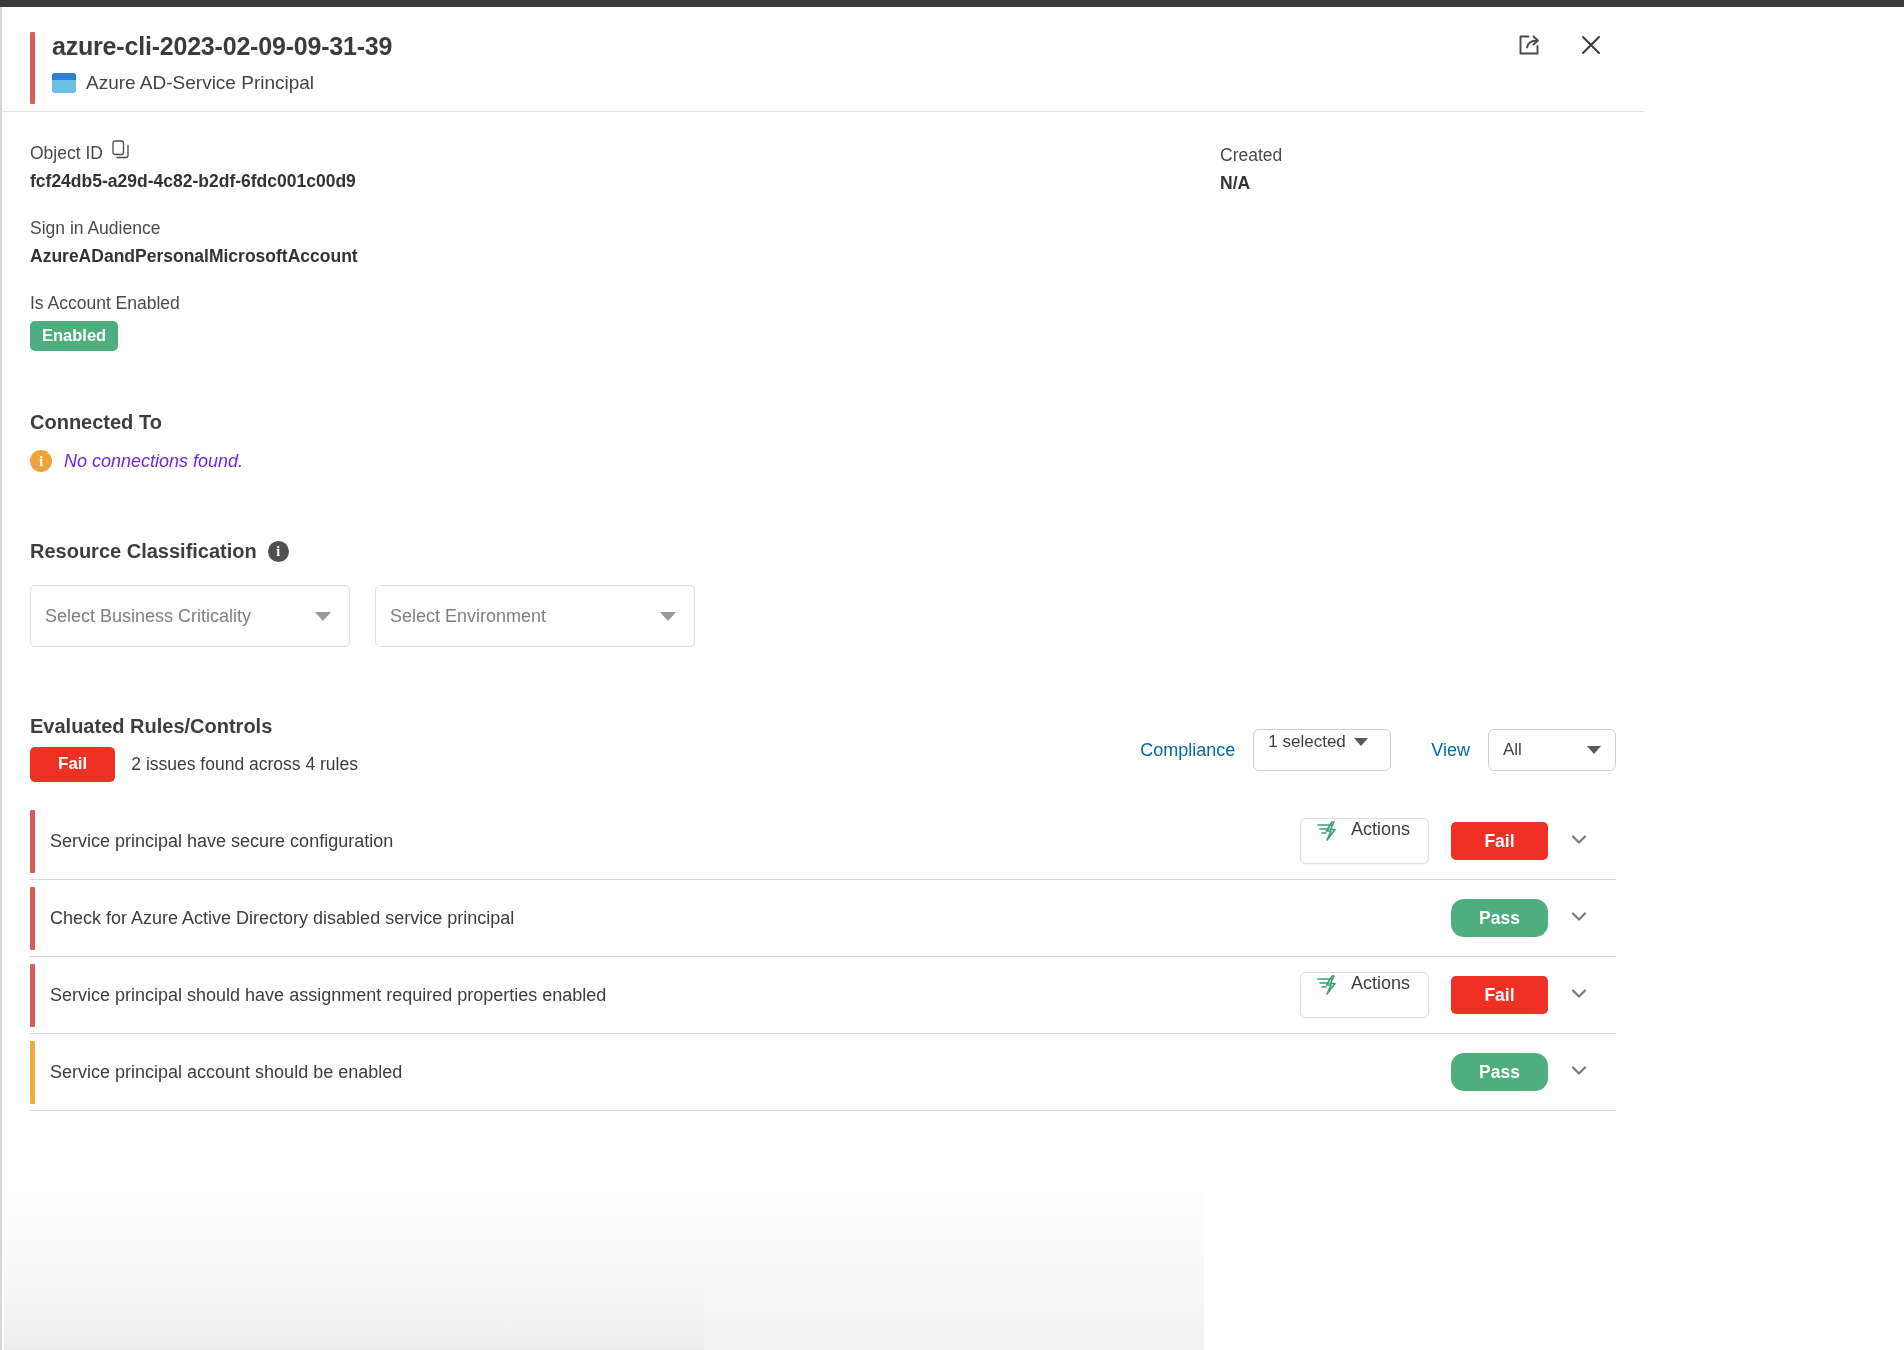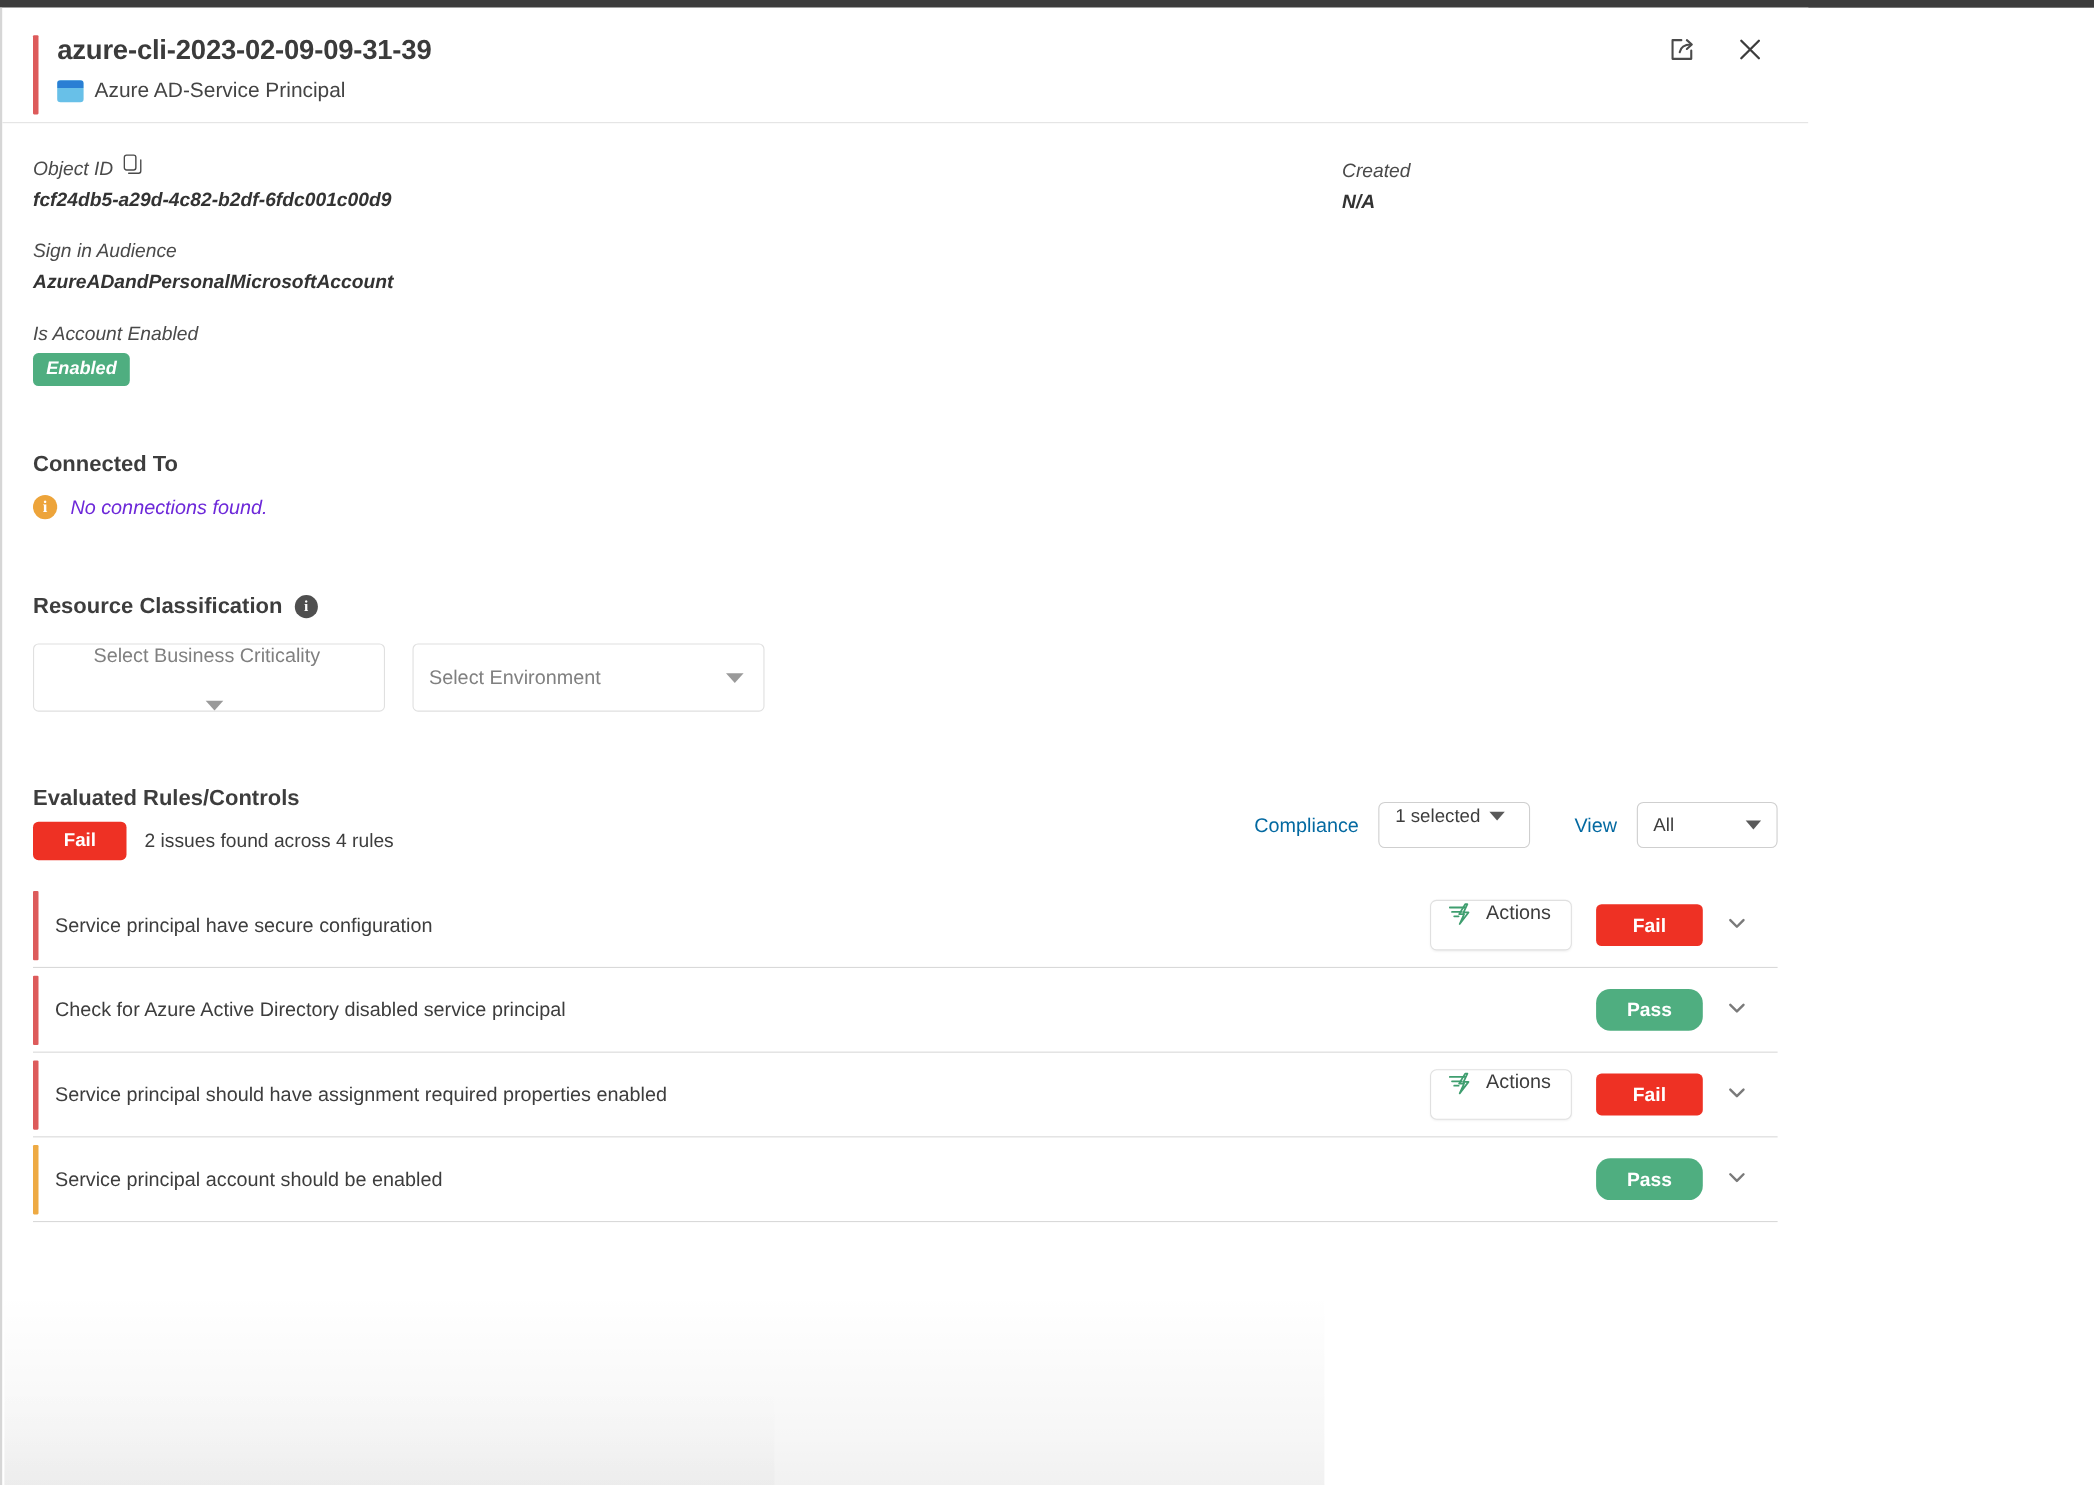--- a/index.html
+++ b/index.html
@@ -103,21 +103,20 @@
     background: none;
     border: none;
   }
 
   
   .body { position: relative; padding: 0 28px; }
 
   .props {
     display: flex;
     padding-top: 28px;
-    font-style: italic;
   }
   .props-col-left { width: 1190px; }
   .props-col-right { flex: 1; padding-top: 3px; }
 
   .field { margin-bottom: 22px; }
   .field-label {
     font-size: 17.5px;
     color: #4a4a4a;
     line-height: 24px;
     display: flex;
@@ -197,21 +196,21 @@
     height: 62px;
     border: 1px solid #e0e0e0;
     border-radius: 5px;
     background: #ffffff;
     display: flex;
     align-items: center;
     justify-content: space-between;
     padding: 0 18px 0 14px;
     cursor: pointer;
   }
-  .select-business { width: 320px; flex-direction: column; }
+  .select-business { width: 320px; }
   .select-environment { width: 320px; }
   .select-placeholder {
     font-size: 18px;
     color: #808080;
   }
   .caret {
     width: 0; height: 0;
     border-left: 8px solid transparent;
     border-right: 8px solid transparent;
     border-top: 9px solid #9a9a9a;

